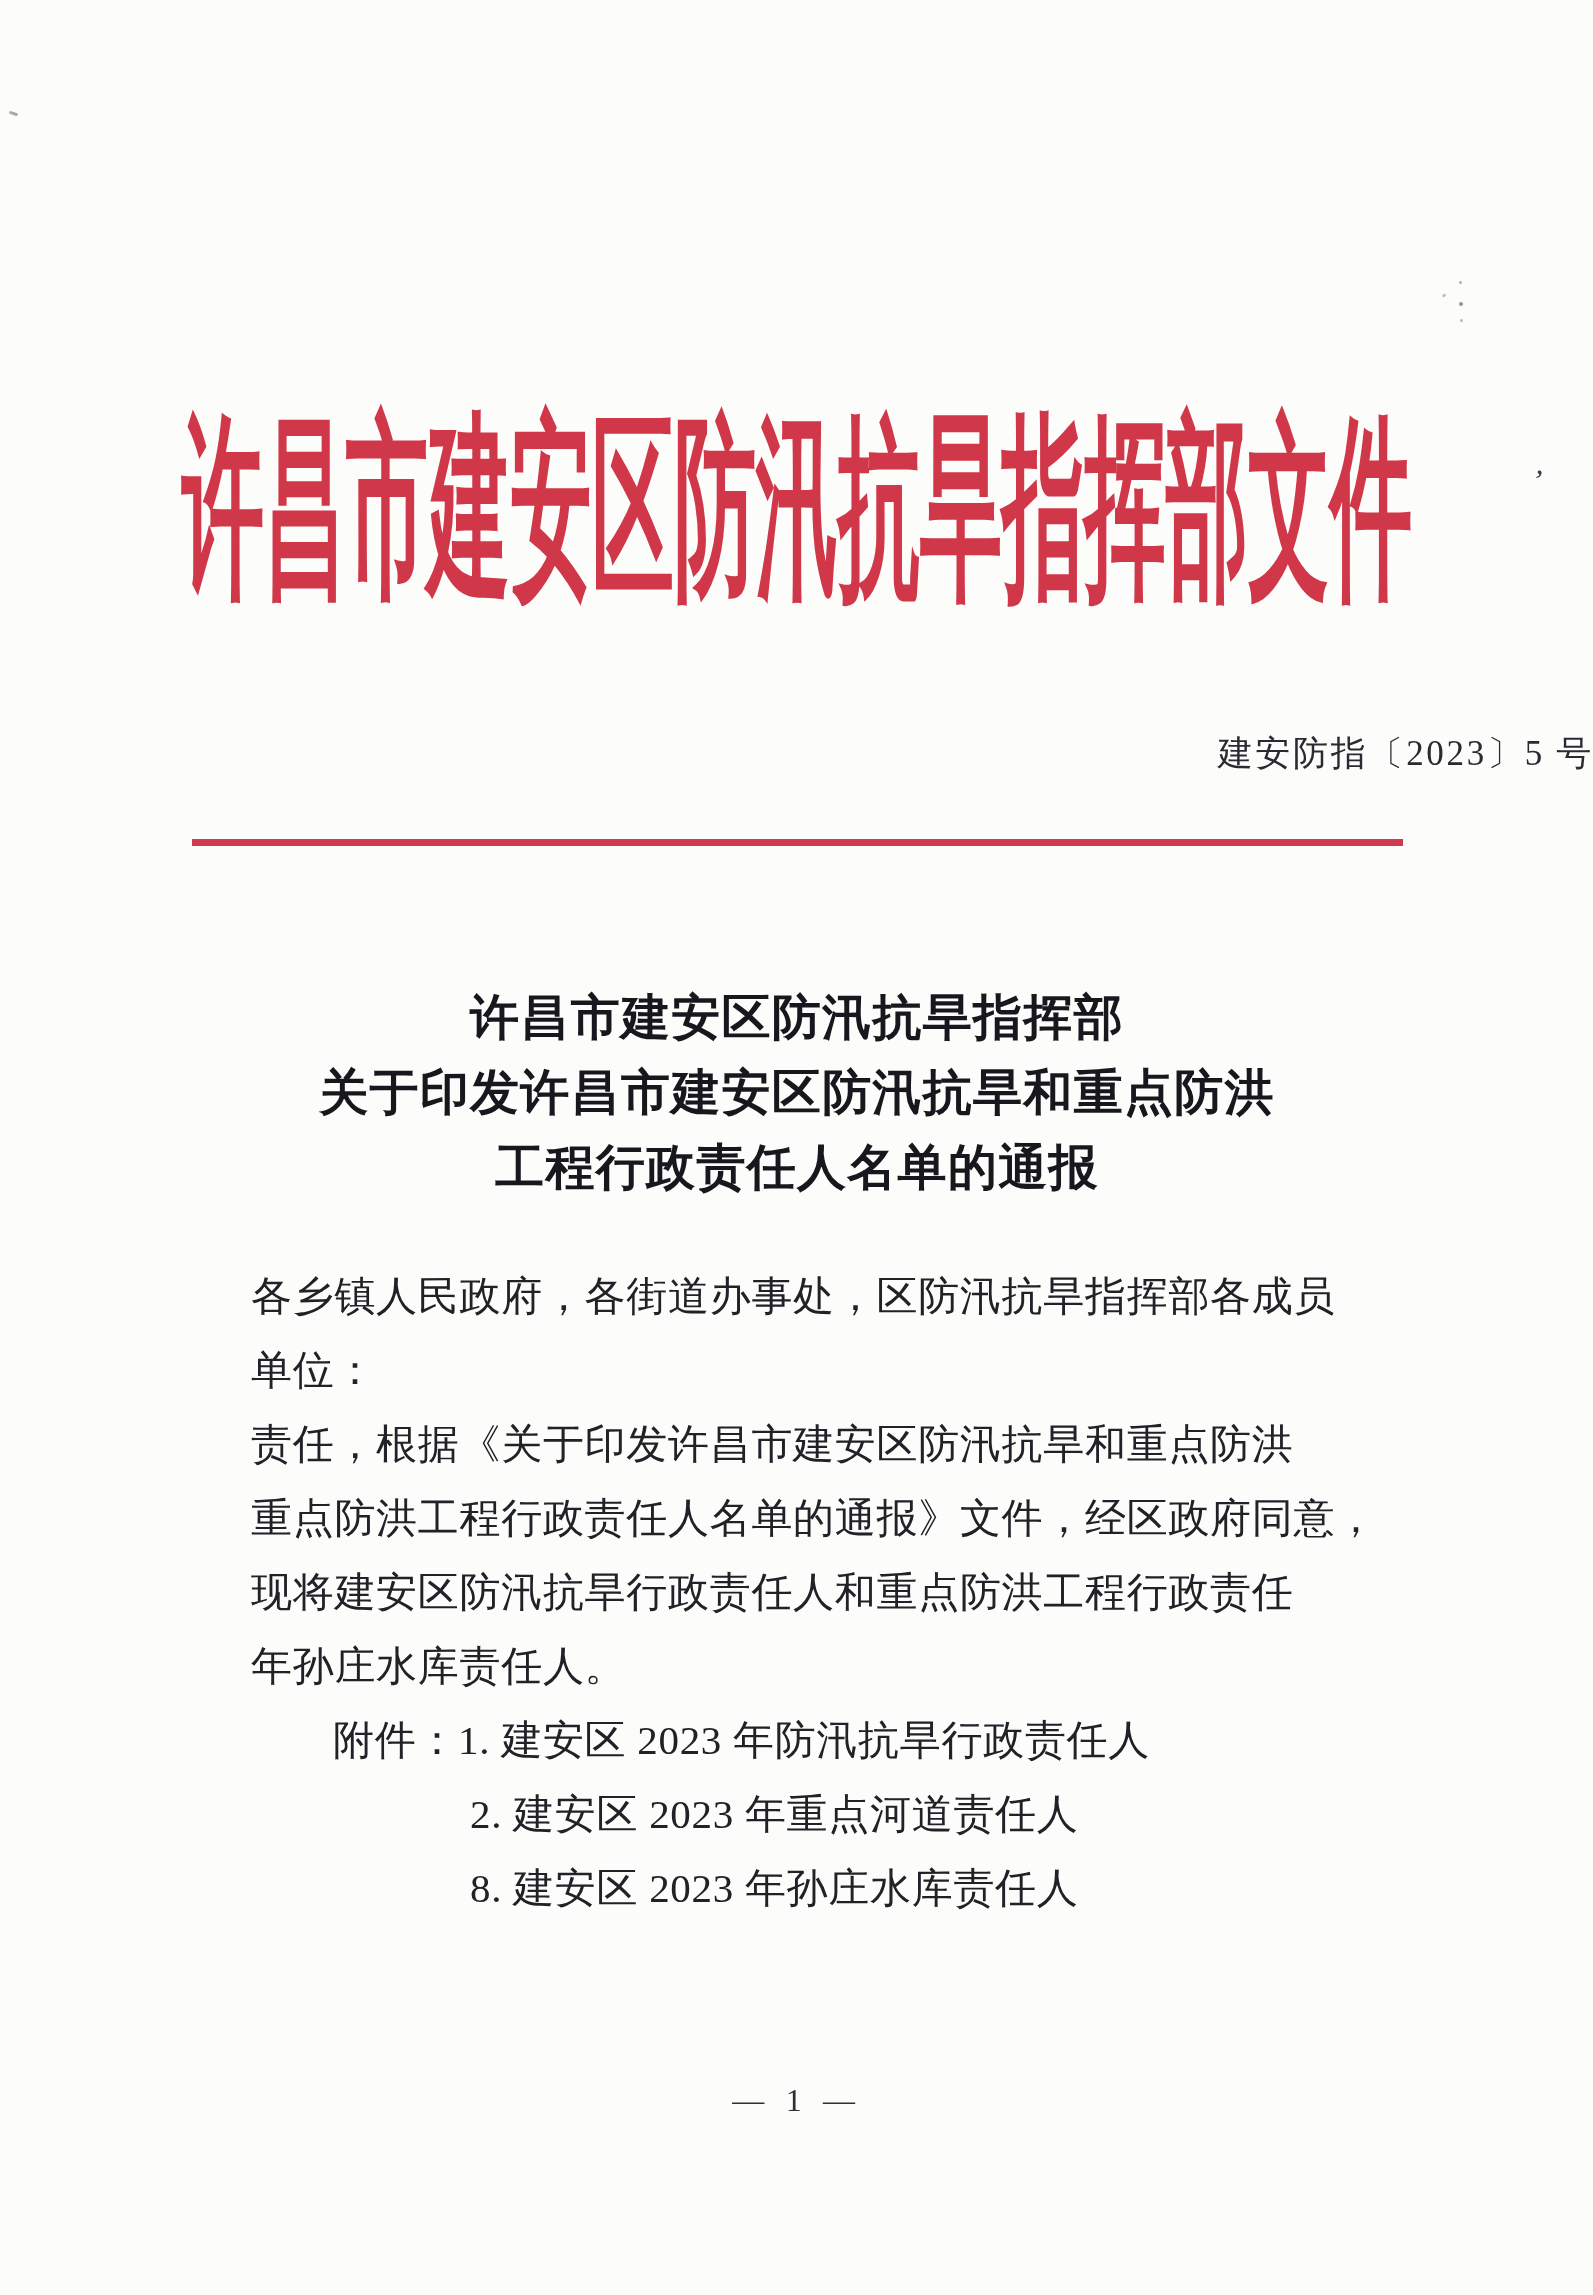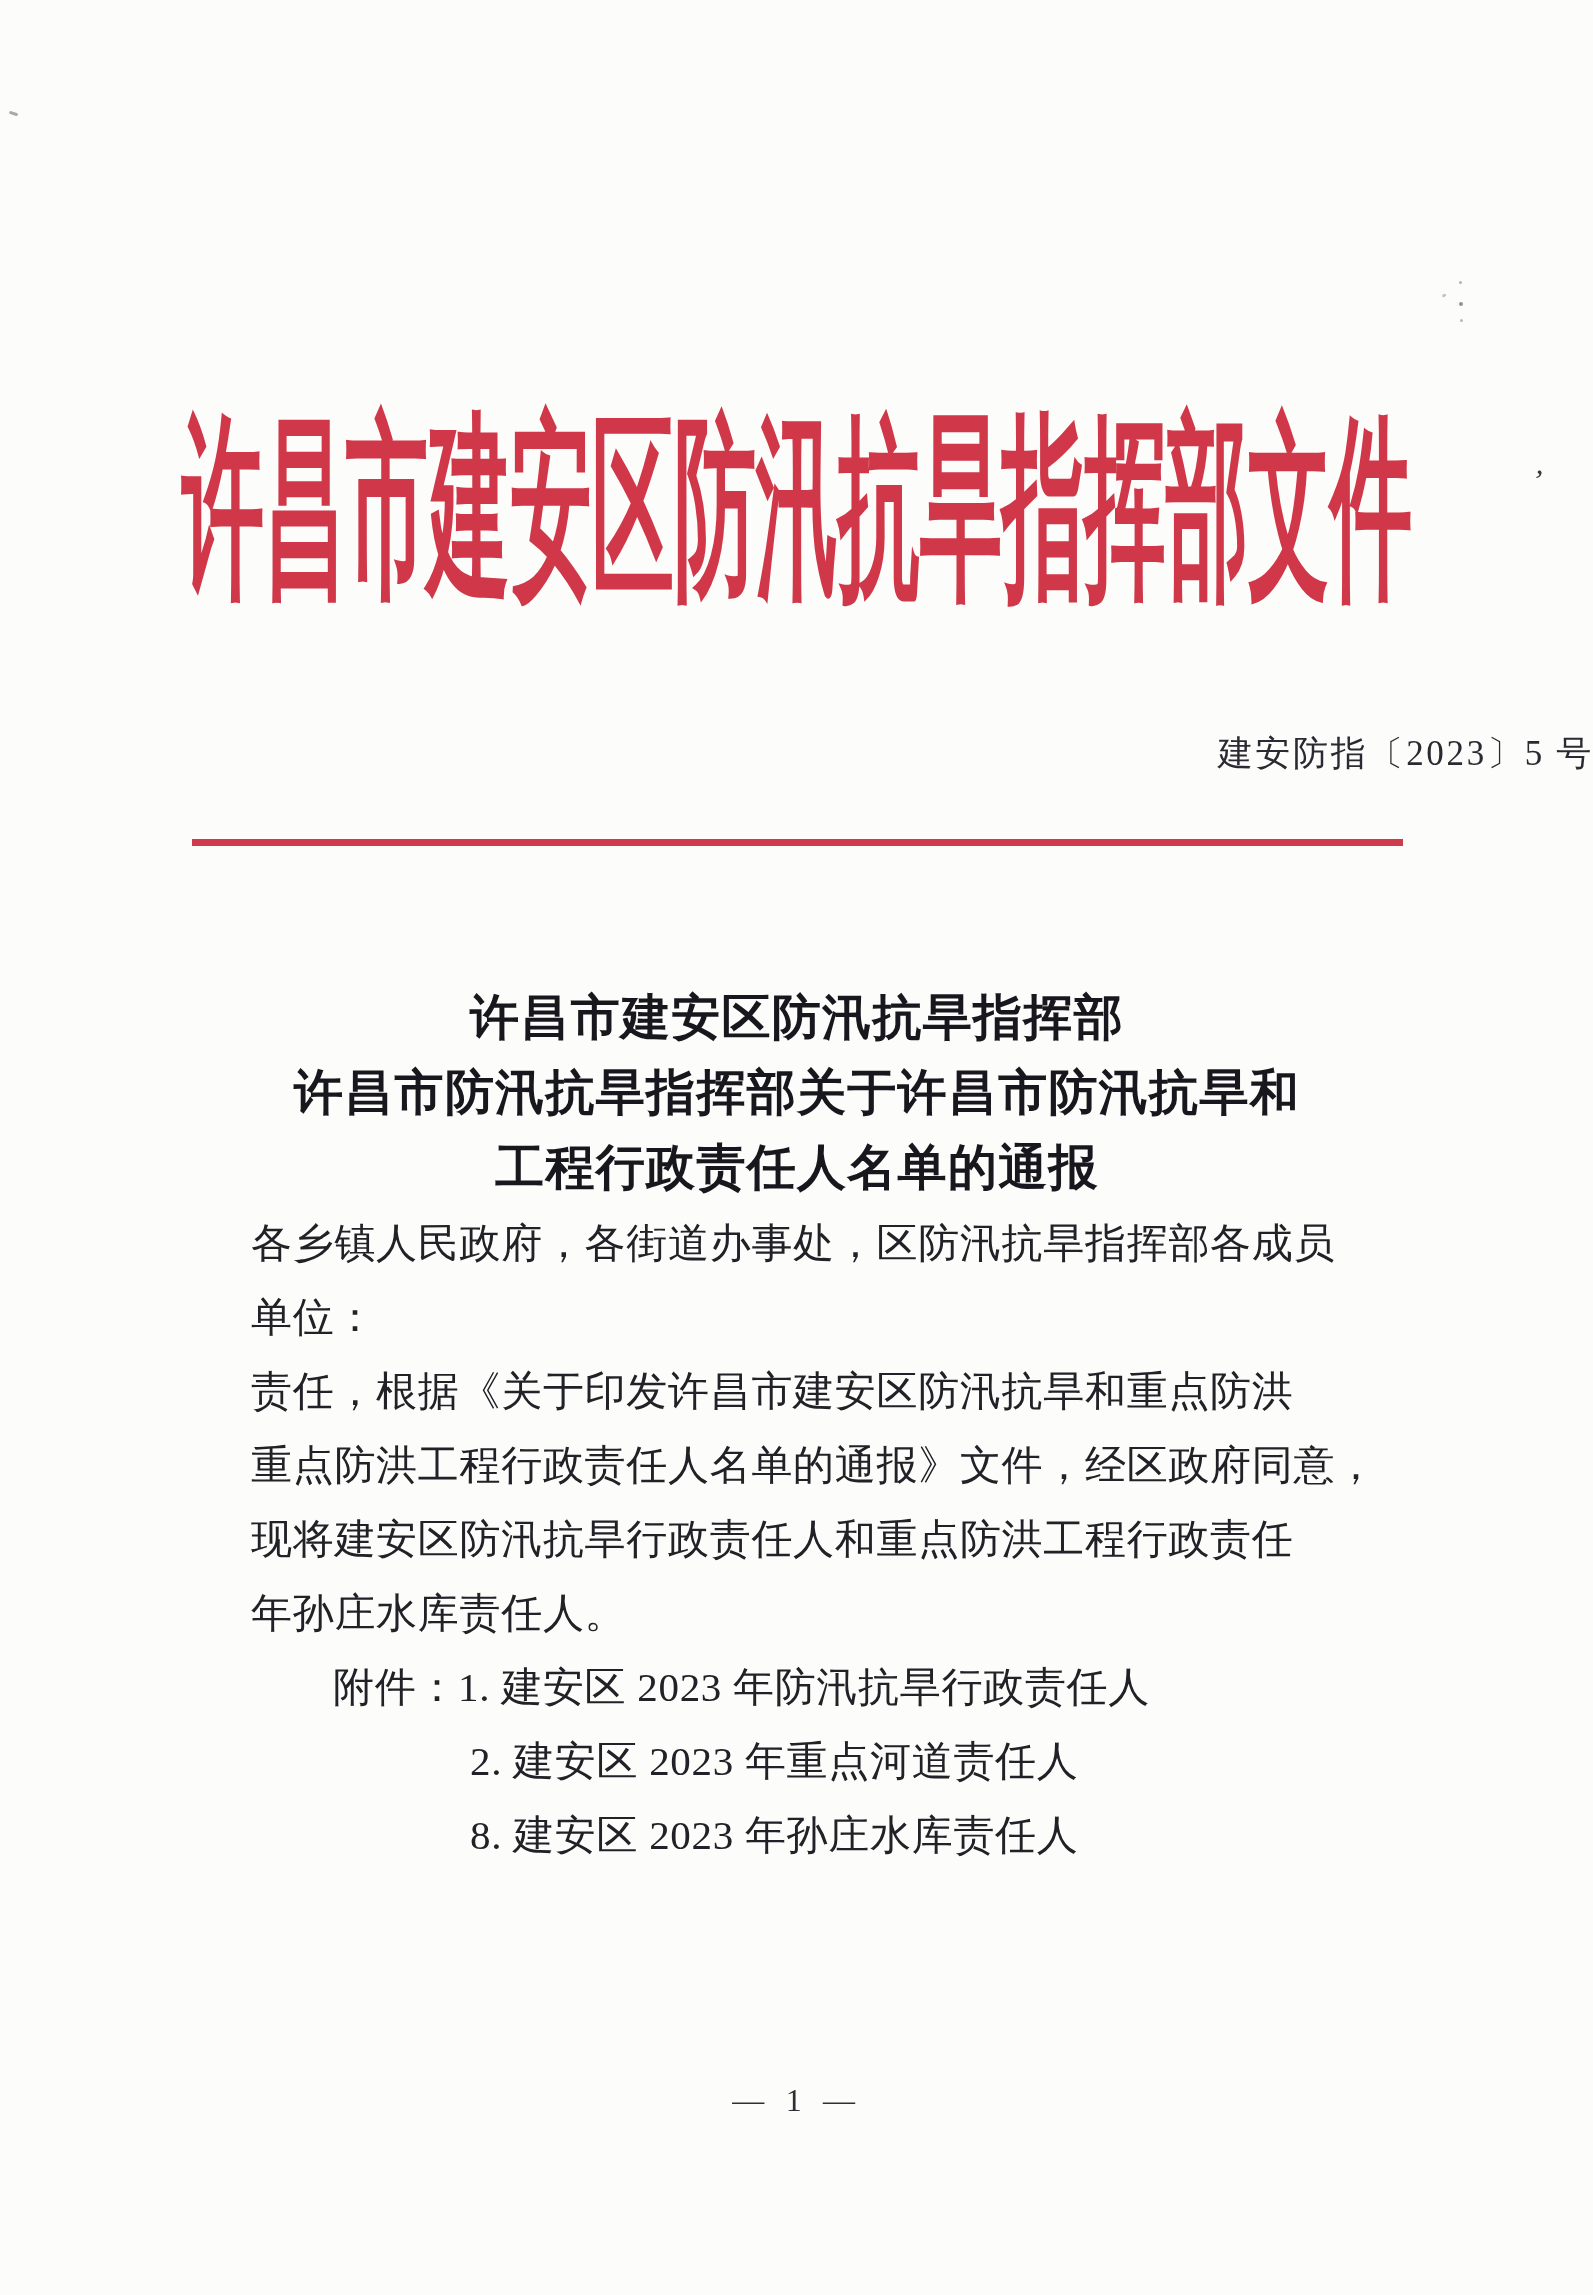--- a/index.html
+++ b/index.html
@@ -55,21 +55,21 @@
     text-align: center;
     font-family: Liberation Sans, sans-serif;
     font-weight: 700;
     font-size: 49px;
     line-height: 75px;
     letter-spacing: 1.3px;
     color: #17171d;
   }
   .body-text {
     position: absolute;
-    top: 1206px;
+    top: 1259px;
     left: 251px;
     width: 1092px;
     font-size: 41px;
     line-height: 74px;
     letter-spacing: 0.7px;
     color: #212127;
   }
   .body-text .line { white-space: nowrap; }
   .indent { text-indent: 82px; }
   .attach-item { margin-left: 219px; }
@@ -115,21 +115,21 @@
   <div class="art art-apostrophe">’</div>
 
   <div class="banner" style="color: rgb(208, 56, 74);">许昌市建安区防汛抗旱指挥部文件</div>
 
   <div class="docnum">建安防指〔2023〕5 号</div>
 
   <div class="divider" style="background: rgb(207, 59, 76);"></div>
 
   <div class="doc-title">
     <div class="t-line">许昌市建安区防汛抗旱指挥部</div>
-    <div class="t-line">许昌市防汛抗旱指挥部关于许昌市防汛抗旱和</div>
+    <div class="t-line">关于印发许昌市建安区防汛抗旱和重点防洪</div>
     <div class="t-line">工程行政责任人名单的通报</div>
   </div>
 
   <div class="body-text" style="color: rgb(33, 33, 39);">
     <div class="line">各乡镇人民政府，各街道办事处，区防汛抗旱指挥部各成员</div>
     <div class="line">单位：</div>
     <div class="line">责任，根据《关于印发许昌市建安区防汛抗旱和重点防洪</div>
     <div class="line">重点防洪工程行政责任人名单的通报》文件，经区政府同意，</div>
     <div class="line">现将建安区防汛抗旱行政责任人和重点防洪工程行政责任</div>
     <div class="line">年孙庄水库责任人。</div>

